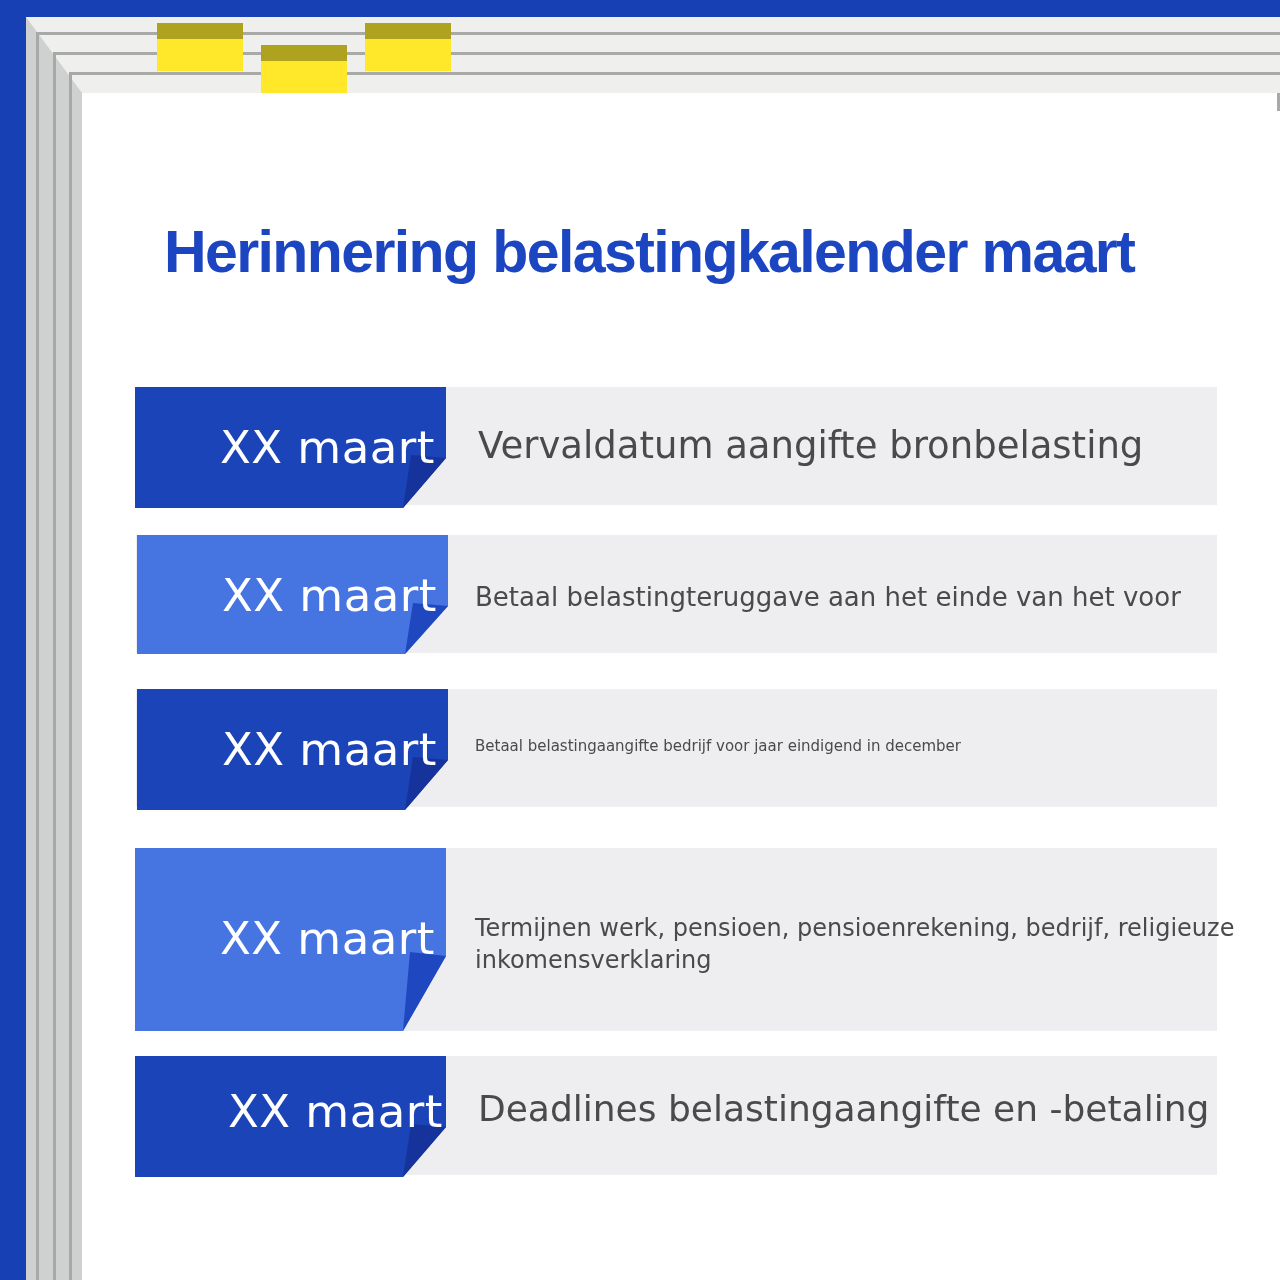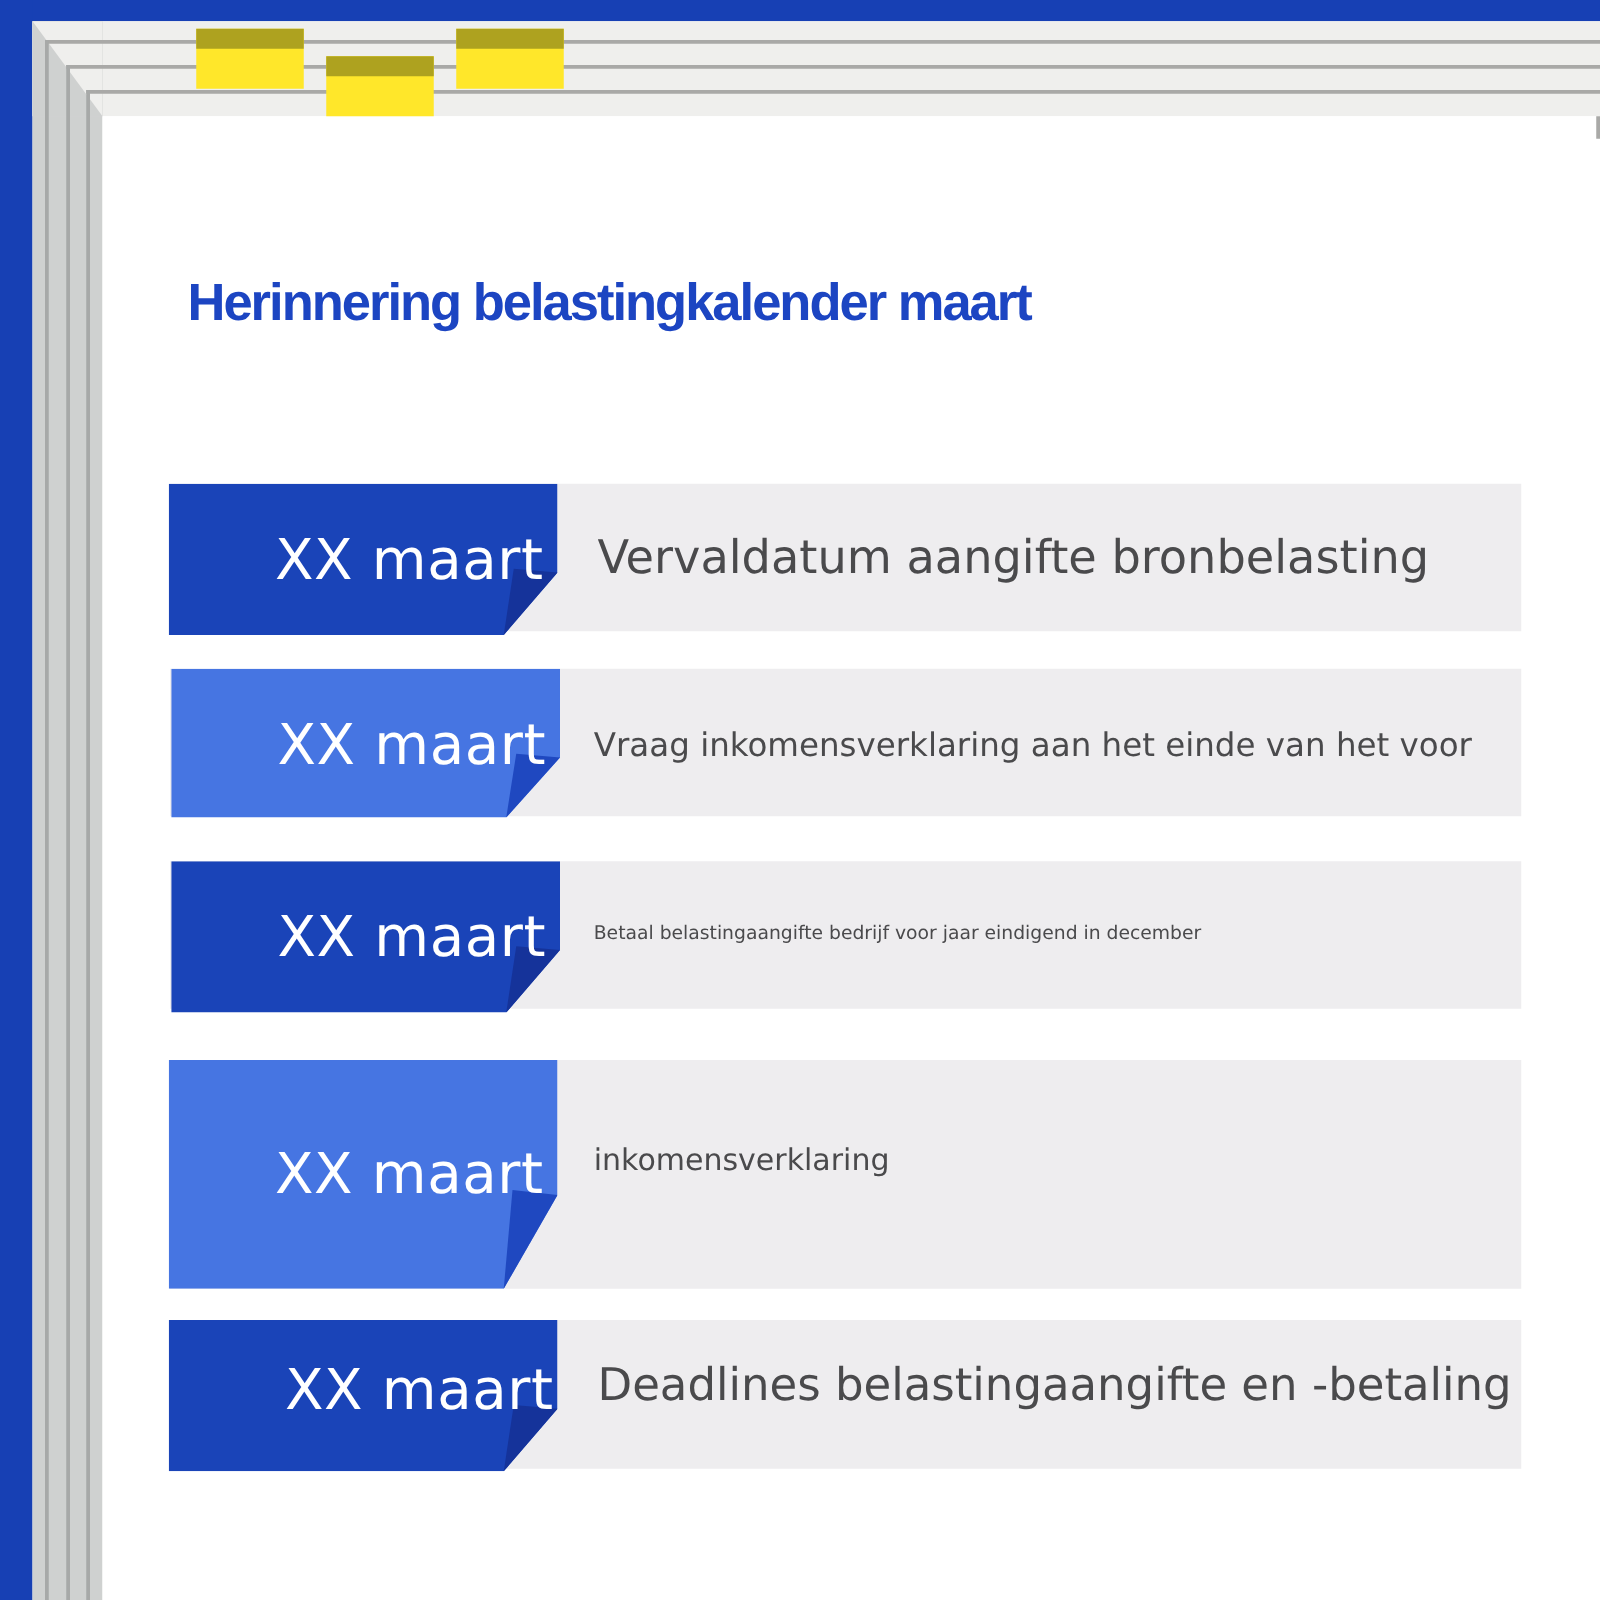--- a/index.html
+++ b/index.html
@@ -14,21 +14,21 @@
   .frame-line-h { position: absolute; height: 3px; background: #a9a9a7; }
   .frame-left { position: absolute; left: 26px; top: 17px; width: 56px; height: 1263px; background: #cfd1d0; }
   .frame-line-v { position: absolute; width: 3px; background: #a7a9a8; }
   .corner-diag { position: absolute; left: 26px; top: 17px; width: 56px; height: 76px; }
 
   
   .sticky { position: absolute; width: 86px; height: 48px; background: #ffe72a; }
   .sticky .band { position: absolute; left: 0; top: 0; width: 100%; height: 16px; background: #aea21f; }
 
   
-  .title { position: absolute; left: 150px; top: 218px; width: 1100px; font-family: "Liberation Sans", sans-serif; font-weight: 700; font-size: 42px; letter-spacing: -1.6px; color: #1c45c2; white-space: nowrap; }
+  .title { position: absolute; left: 164px; top: 218px; width: 1100px; font-family: "Liberation Sans", sans-serif; font-weight: 700; font-size: 59px; letter-spacing: -1.6px; color: #1c45c2; white-space: nowrap; }
 
   
   .row-bg { position: absolute; left: 136px; width: 1081px; background: #eeedef; }
   .tab { position: absolute; width: 311px; }
   .tab svg { position: absolute; left: 0; top: 0; }
   .tab-label { position: absolute; left: 0; width: 300px; text-align: right; color: #ffffff; font-family: "DejaVu Sans", sans-serif; font-size: 45px; letter-spacing: 0.5px; white-space: nowrap; }
   .desc { position: absolute; color: #4a4a4c; white-space: nowrap; font-family: "DejaVu Sans", sans-serif; }
   .desc b { font-weight: 400; }
   .desc .reg { font-weight: 400; text-align: center; }
 </style>
@@ -78,41 +78,42 @@
 <div class="desc" style="left:478px; top:424px; font-size:37px;"><b>Vervaldatum aangifte</b><span class="reg"> bronbelasting</span></div>
 
 <div class="row-bg" style="top:535px; height:118px;"></div>
 <div class="tab" style="left:137px; top:535px; height:119px;">
   <svg width="311" height="119">
     <polygon points="0,0 311,0 311,71 268,119 0,119" fill="#4675e2"></polygon>
     <polygon points="276,68 311,71 268,119" fill="#1f48c0"></polygon>
   </svg>
   <div class="tab-label" style="top:34px;">XX maart</div>
 </div>
-<div class="desc" style="left:475px; top:582px; font-size:26px;"><b>Vraag inkomensverklaring</b><span class="reg"> aan het einde van het voor</span></div>
+<div class="desc" style="left:475px; top:582px; font-size:26px;"><b>Betaal belastingteruggave</b><span class="reg"> aan het einde van het voor</span></div>
 
 <div class="row-bg" style="top:689px; height:118px;"></div>
 <div class="tab" style="left:137px; top:689px; height:121px;">
   <svg width="311" height="121">
     <polygon points="0,0 311,0 311,71 268,121 0,121" fill="#1a44b8"></polygon>
     <polygon points="276,68 311,71 268,121" fill="#15339a"></polygon>
   </svg>
   <div class="tab-label" style="top:34px;">XX maart</div>
 </div>
 <div class="desc" style="left:475px; top:737px; font-size:15px;"><b>Betaal belastingaangifte bedrijf voor jaar eindigend in</b><span class="reg"> december</span></div>
 
 <div class="row-bg" style="top:848px; height:183px;"></div>
 <div class="tab" style="left:135px; top:848px; height:183px;">
   <svg width="311" height="183">
     <polygon points="0,0 311,0 311,108 268,183 0,183" fill="#4675e2"></polygon>
     <polygon points="275,104 311,108 268,183" fill="#1f48c0"></polygon>
   </svg>
   <div class="tab-label" style="top:64px;">XX maart</div>
 </div>
 <div class="desc" style="left:475px; top:912px; font-size:24px; line-height:32px;">
+  <div class="reg">Termijnen werk, pensioen, pensioenrekening, bedrijf, religieuze</div>
   <div><b>inkomensverklaring</b></div>
 </div>
 
 <div class="row-bg" style="top:1056px; height:119px;"></div>
 <div class="tab" style="left:135px; top:1056px; height:121px;">
   <svg width="311" height="121">
     <polygon points="0,0 311,0 311,71 268,121 0,121" fill="#1a44b8"></polygon>
     <polygon points="276,68 311,71 268,121" fill="#15339a"></polygon>
   </svg>
   <div class="tab-label" style="top:29px; left:8px;">XX maart</div>

